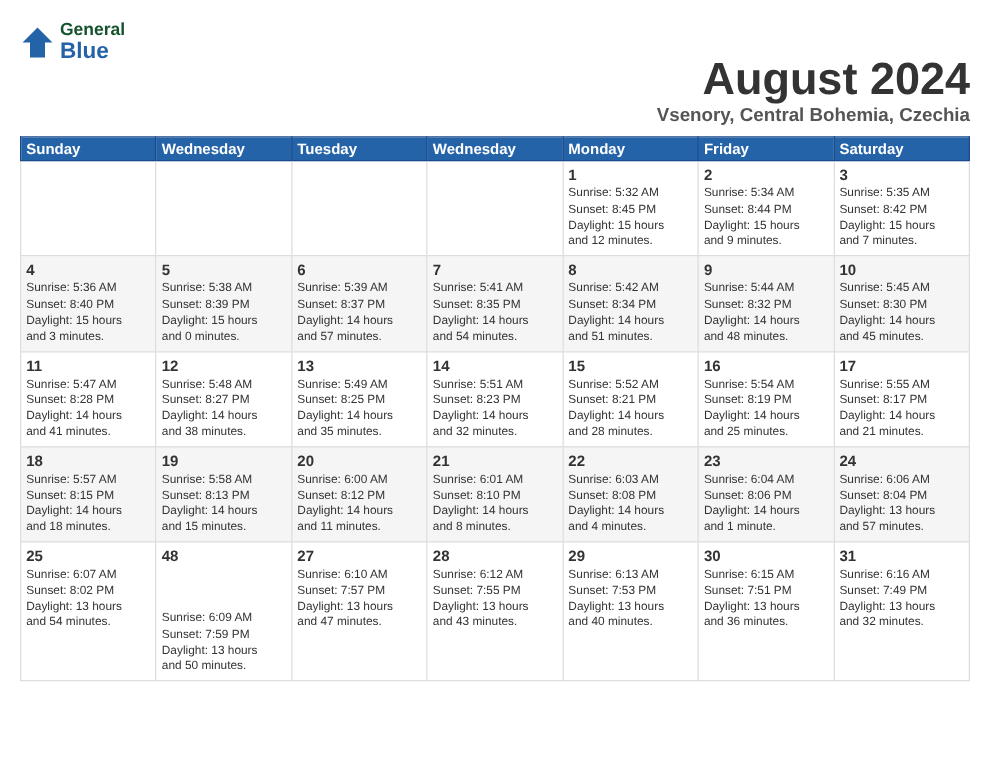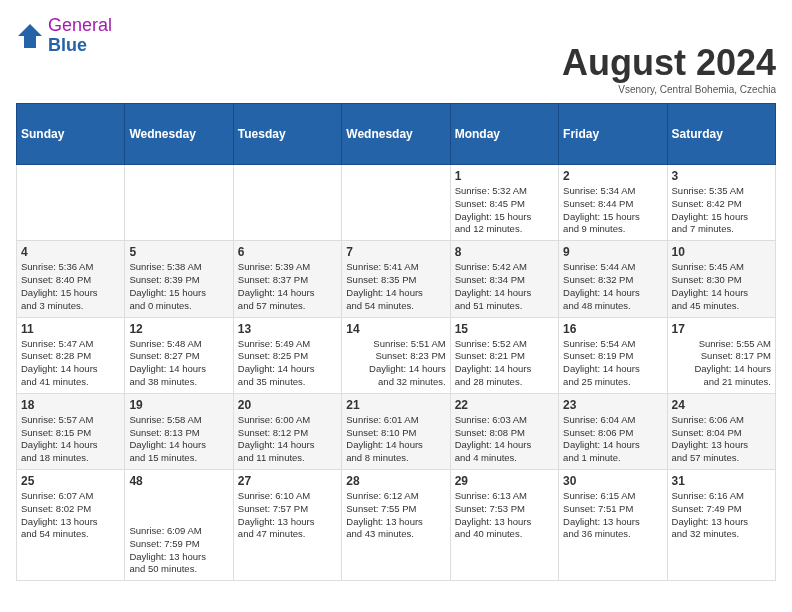--- a/index.html
+++ b/index.html
@@ -20,57 +20,58 @@
       display: flex;
       align-items: center;
       gap: 4px;
     }
     .logo-text {
       display: flex;
       flex-direction: column;
       line-height: 1.1;
     }
     .logo-general {
-      font-size: 18px;
-      font-weight: normal;
-      color: #a21caf;
+      font-size: 14px;
+      font-weight: bold;
+      color: #14532d;
     }
     .logo-blue {
       font-size: 18px;
       font-weight: bold;
       color: #2563a8;
     }
     .logo-icon {
       width: 28px;
       height: 28px;
     }
     .title-block {
       text-align: right;
       margin-top: 26px;
     }
     .month-title {
       font-size: 36px;
       font-weight: bold;
       color: #333;
     }
     .location {
-      font-size: 10px;
+      font-size: 15px;
       color: #555;
+      font-weight: bold;
     }
     .calendar {
       width: 100%;
       border-collapse: collapse;
       border: 1px solid #ccc;
     }
     .calendar th {
       background: #2563a8;
       color: #fff;
       font-size: 12px;
       font-weight: bold;
-      padding: 23px 4px;
+      padding: 2px 4px;
       text-align: left;
       border: 1px solid #1a4a8a;
     }
     .calendar td {
       vertical-align: top;
       padding: 4px;
       border: 1px solid #ddd;
       font-size: 10px;
       color: #333;
       width: calc(100% / 7);
@@ -225,42 +226,42 @@
         </td>
         <td>
           <div class="day-num">13</div>
           <div class="day-info" style="white-space: pre-line;">Sunrise: 5:49 AM
 Sunset: 8:25 PM
 Daylight: 14 hours
 and 35 minutes.</div>
         </td>
         <td>
           <div class="day-num">14</div>
-          <div class="day-info" style="white-space: pre-line; text-align: right;">Sunrise: 5:51 AM
+          <div class="day-info" style="white-space: pre-line;">Sunrise: 5:51 AM
 Sunset: 8:23 PM
 Daylight: 14 hours
 and 32 minutes.</div>
         </td>
         <td>
           <div class="day-num">15</div>
           <div class="day-info" style="white-space: pre-line;">Sunrise: 5:52 AM
 Sunset: 8:21 PM
 Daylight: 14 hours
 and 28 minutes.</div>
         </td>
         <td>
           <div class="day-num">16</div>
           <div class="day-info" style="white-space: pre-line;">Sunrise: 5:54 AM
 Sunset: 8:19 PM
 Daylight: 14 hours
 and 25 minutes.</div>
         </td>
         <td>
           <div class="day-num">17</div>
-          <div class="day-info" style="white-space: pre-line; text-align: right;">Sunrise: 5:55 AM
+          <div class="day-info" style="white-space: pre-line;">Sunrise: 5:55 AM
 Sunset: 8:17 PM
 Daylight: 14 hours
 and 21 minutes.</div>
         </td>
       </tr>
       <tr class="row-even">
         <td>
           <div class="day-num">18</div>
           <div class="day-info" style="white-space: pre-line;">Sunrise: 5:57 AM
 Sunset: 8:15 PM

